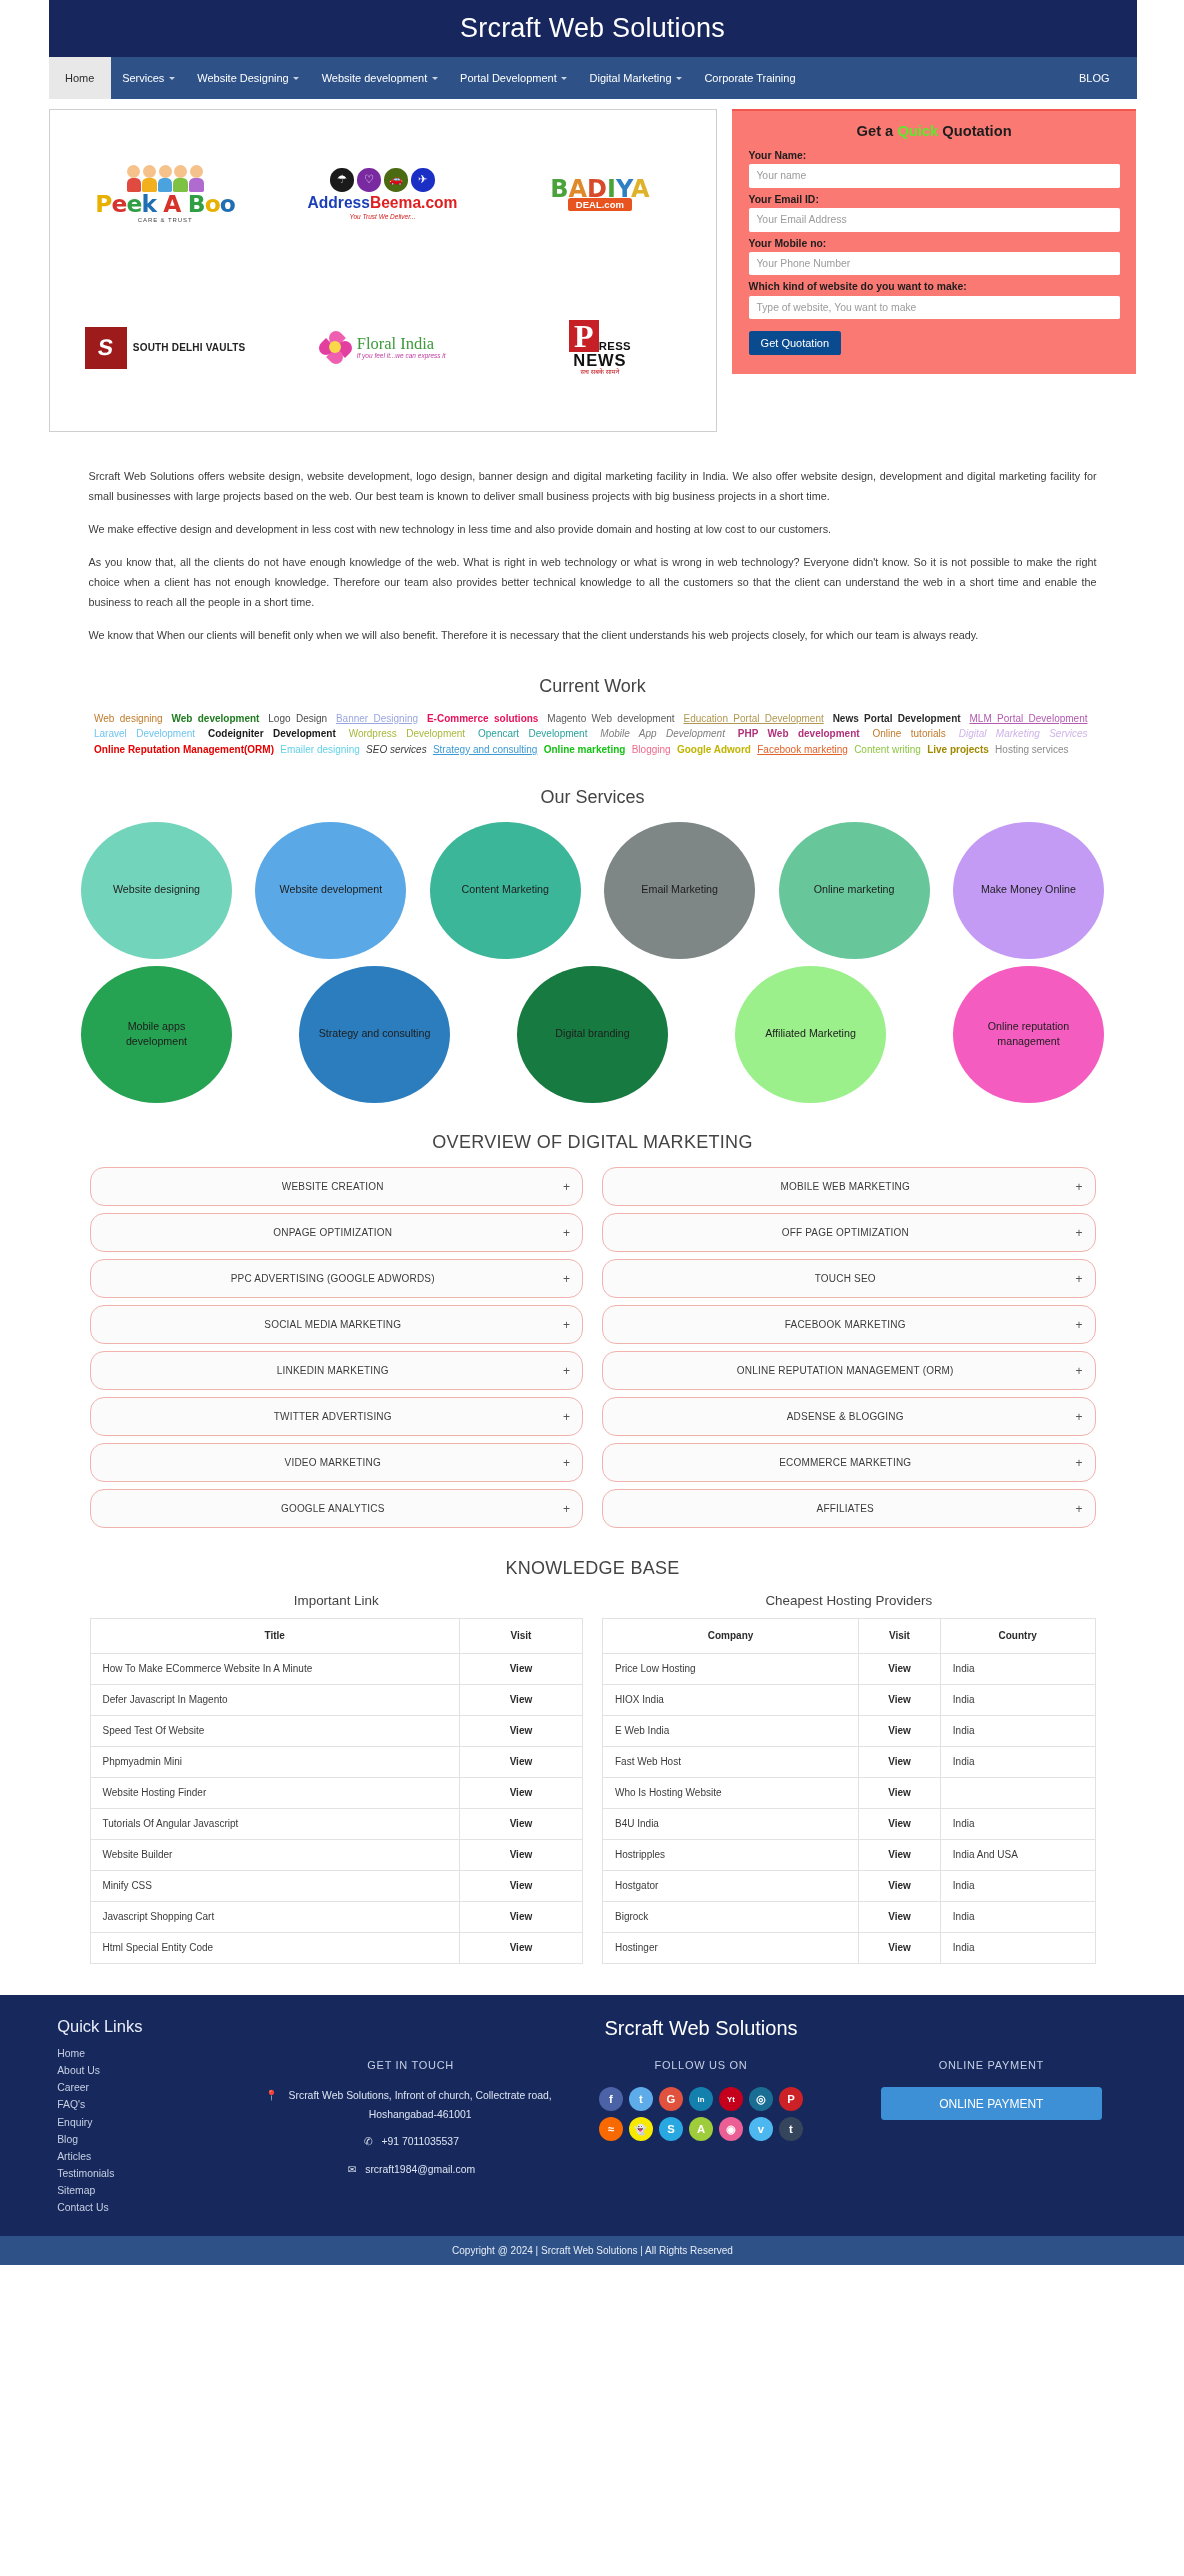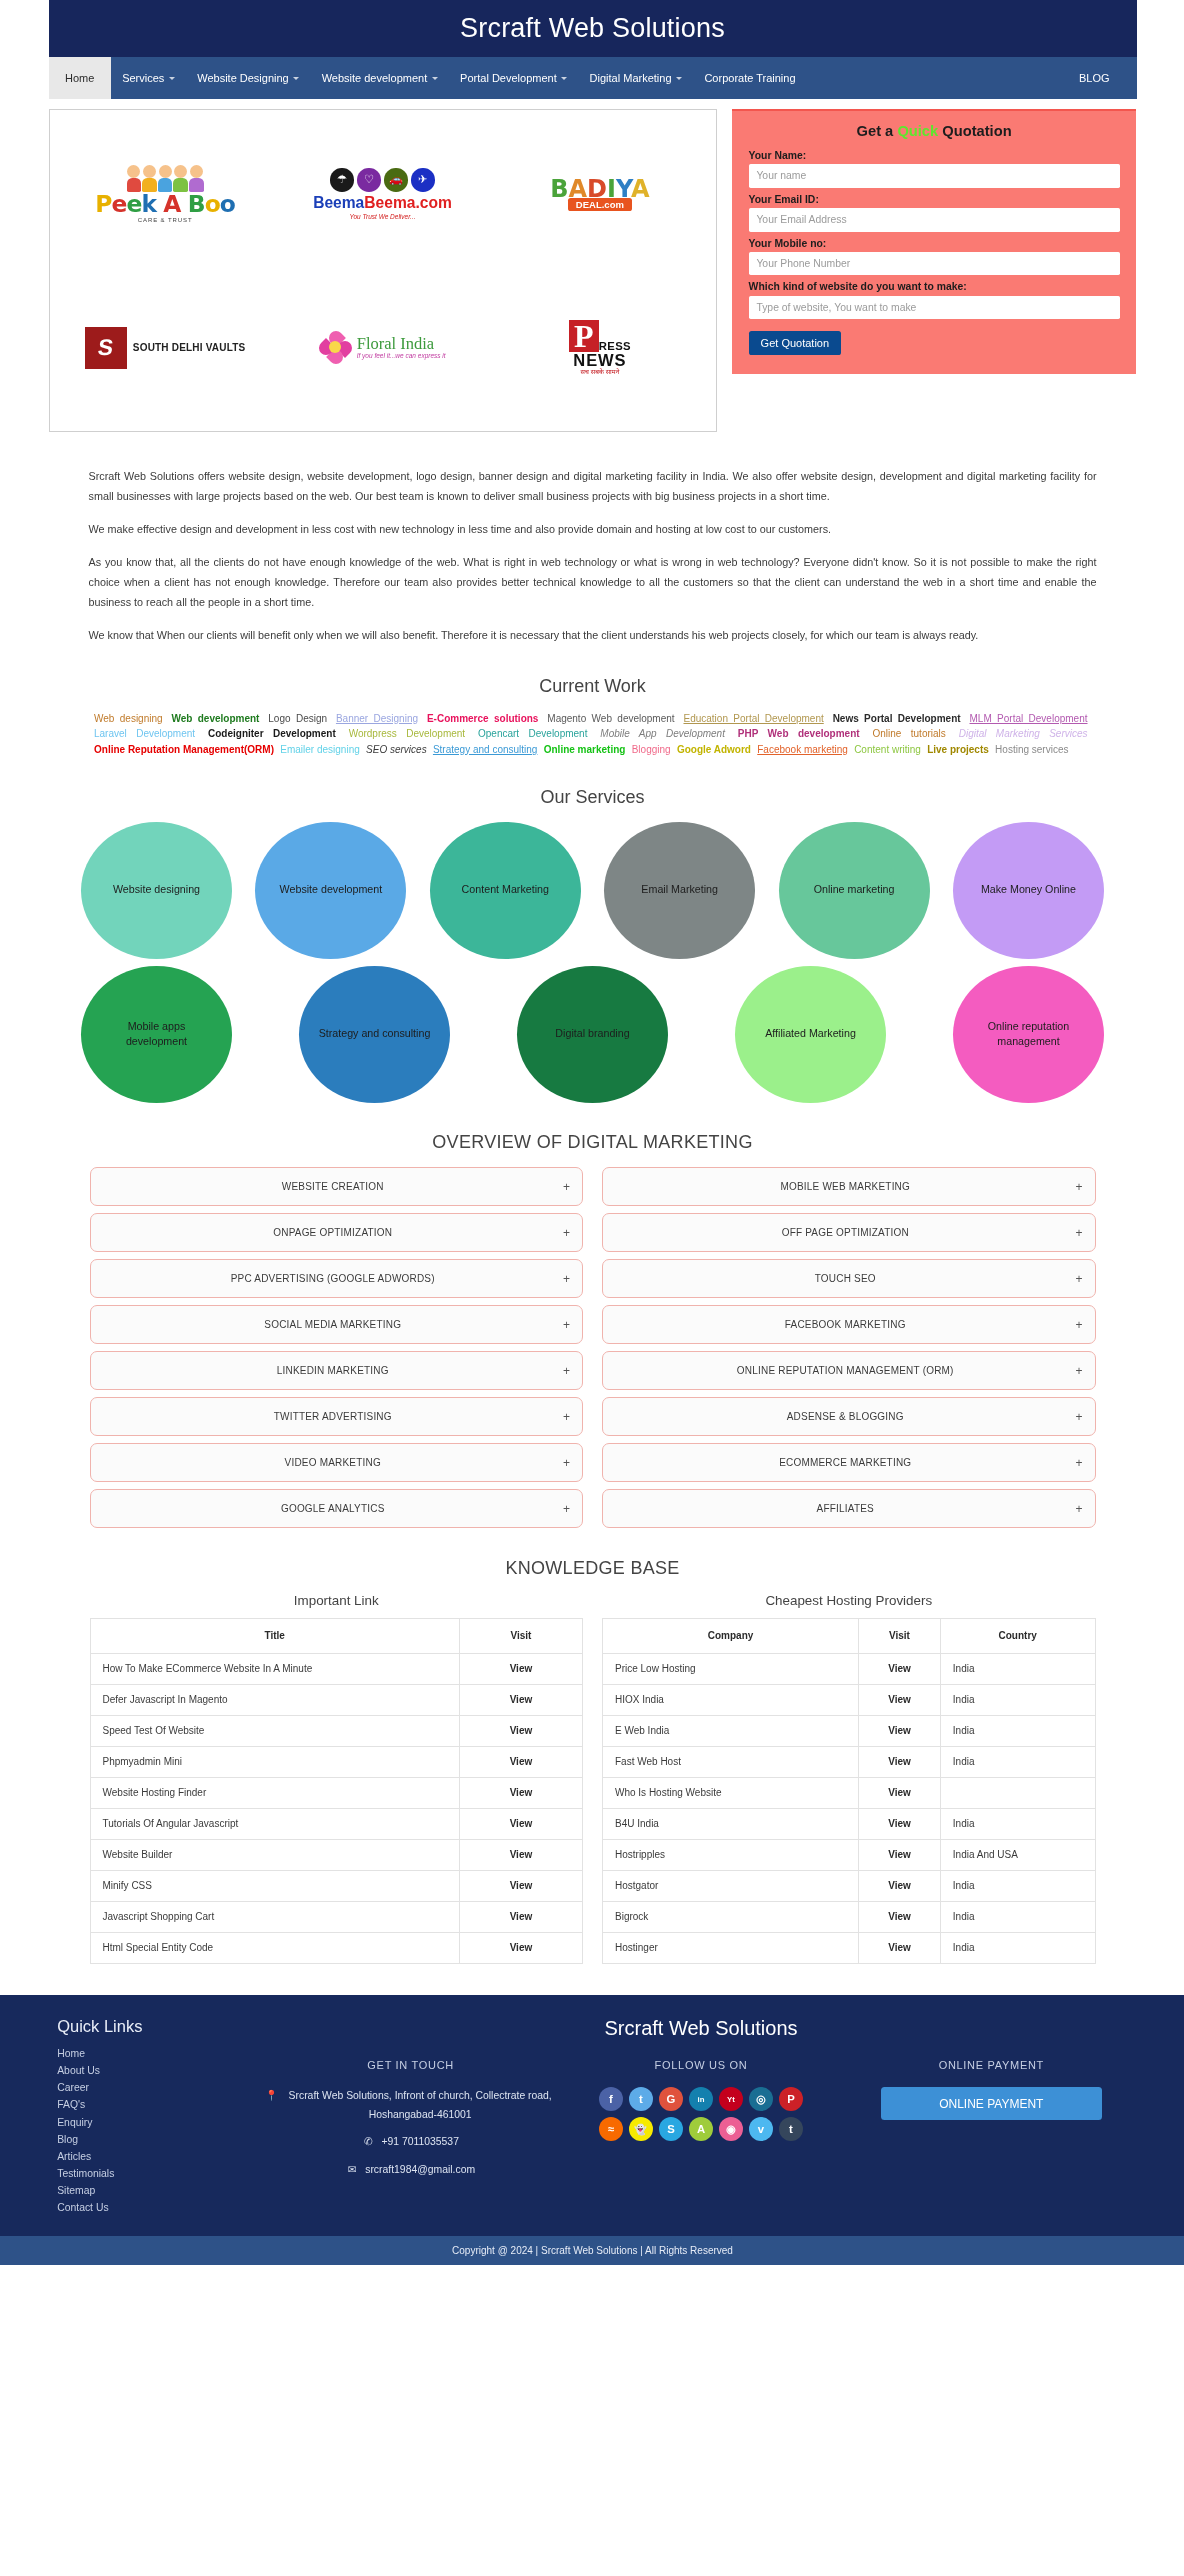--- a/index.html
+++ b/index.html
@@ -165,21 +165,21 @@
     width: 151px; height: 137px; border-radius: 50%;
     display: flex; align-items: center; justify-content: center;
     text-align: center; font-size: 10.7px; color: #1d1d1d;
     line-height: 1.45; padding: 0 19px; cursor: pointer;
   }
 
   
   .acc-wrap { width: 1006px; margin: 10.4px auto 0; display: flex; gap: 19px; }
   .acc-col { flex: 1; display: flex; flex-direction: column; gap: 7px; }
   .acc-item {
-    border: 0.9px solid #f0b3ad; border-radius: 7px;
+    border: 0.9px solid #f0b3ad; border-radius: 14px;
     background: #fbfbfb;
     height: 39px;
     display: flex; align-items: center;
     padding: 8px 12px;
     cursor: pointer;
     position: relative;
   }
   .acc-label { flex: 1; text-align: center; font-size: 10px; color: #3b3b3b; letter-spacing: 0.2px; }
   .acc-plus { font-size: 12px; color: #555; }
 
@@ -314,21 +314,21 @@
         </div>
 
         <div class="logo-cell">
           <div class="bmb">
             <div class="bmb-icons">
               <div class="circ" style="background:#1a1a1a">☂</div>
               <div class="circ" style="background:#7a2aa0">♡</div>
               <div class="circ" style="background:#4a6b12">🚗</div>
               <div class="circ" style="background:#1b2fc4">✈</div>
             </div>
-            <div class="bmb-name"><span style="color:#1b3fb8">Beema</span><span style="color:#e02020">Beema.com</span></div>
+            <div class="bmb-name"><span style="color:#1b3fb8">Address</span><span style="color:#e02020">Beema.com</span></div>
             <div class="bmb-tag">You Trust We Deliver...</div>
           </div>
         </div>
 
         <div class="logo-cell">
           <div class="badiya">
             <div class="badiya-word"><span style="color:#4aa33a">B</span><span style="color:#e0892a">A</span><span style="color:#d84b2a">D</span><span style="color:#4aa33a">I</span><span style="color:#2f7fc4">Y</span><span style="color:#e0b22a">A</span></div>
             <div class="badiya-tag">DEAL.com</div>
           </div>
         </div>

